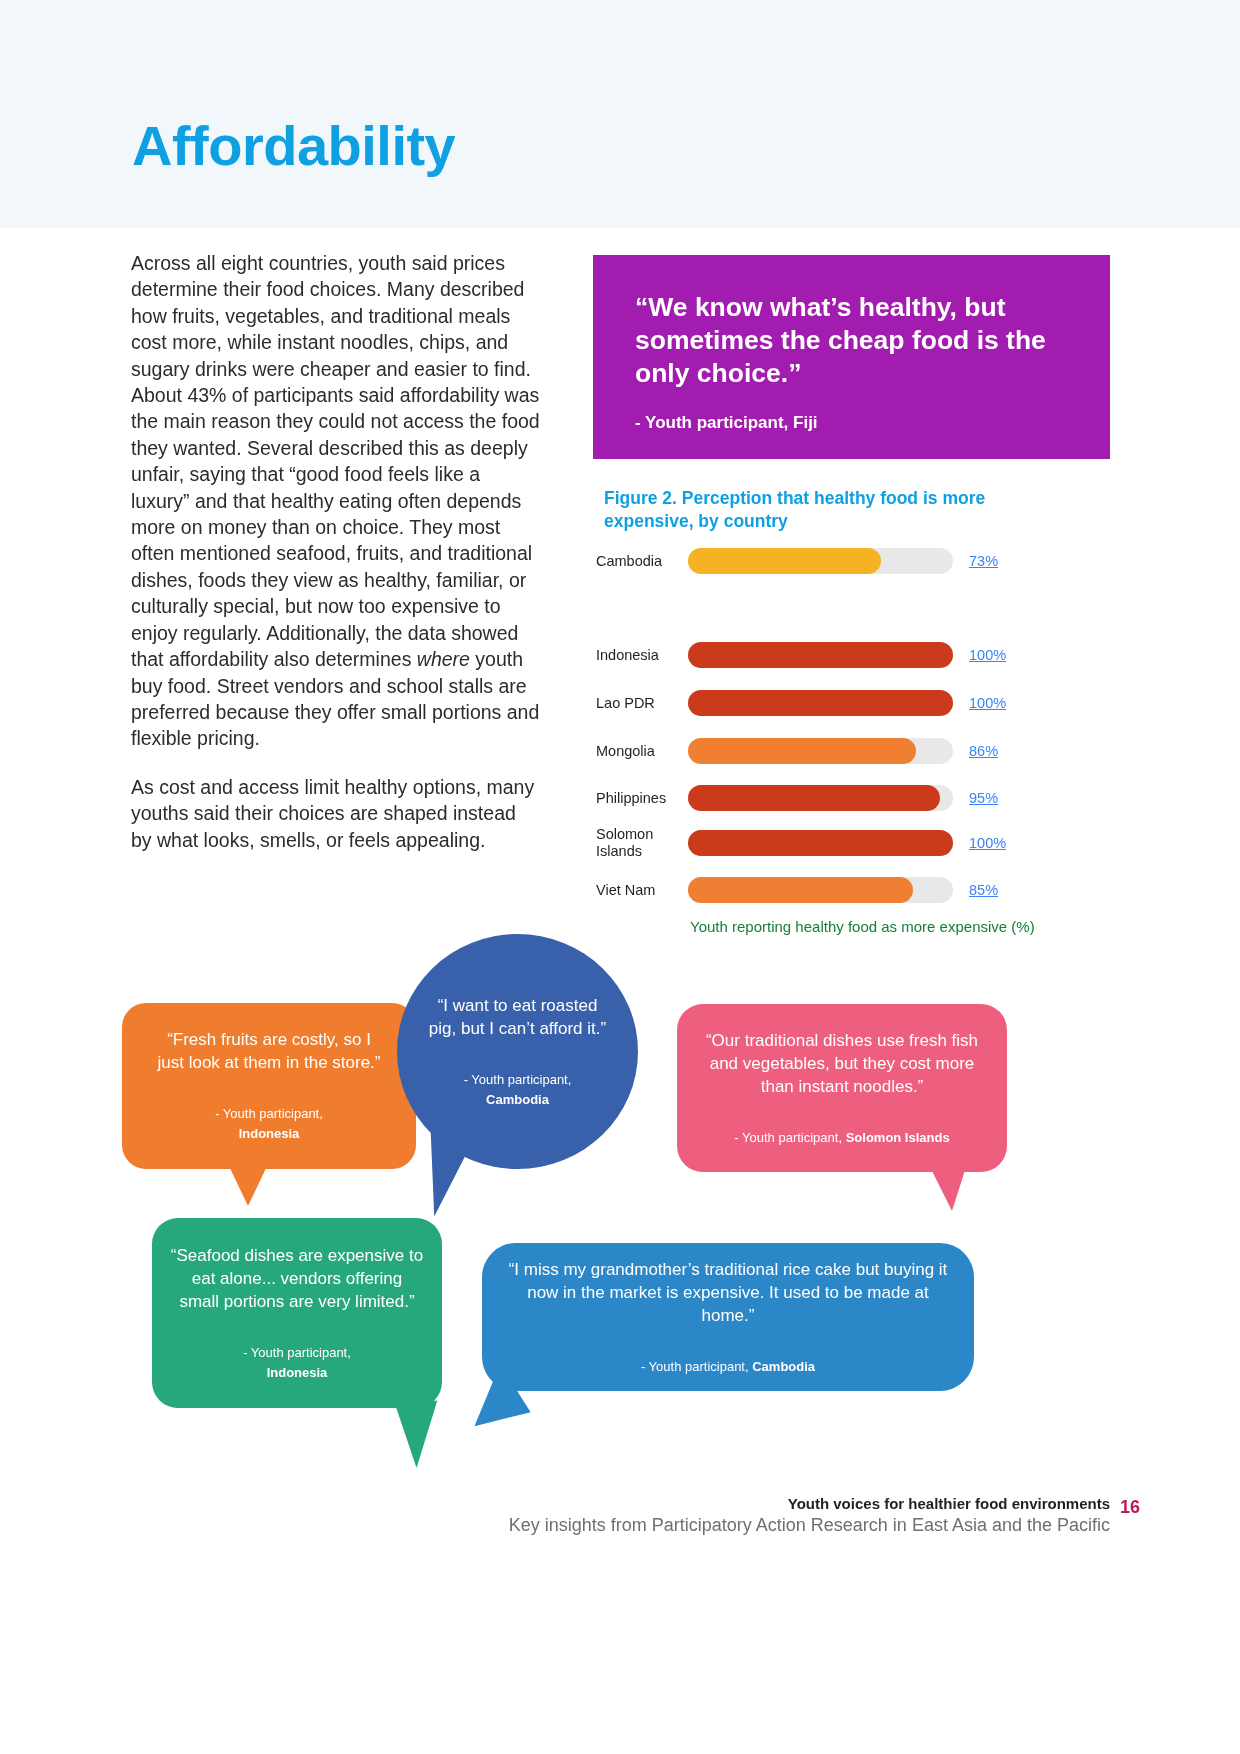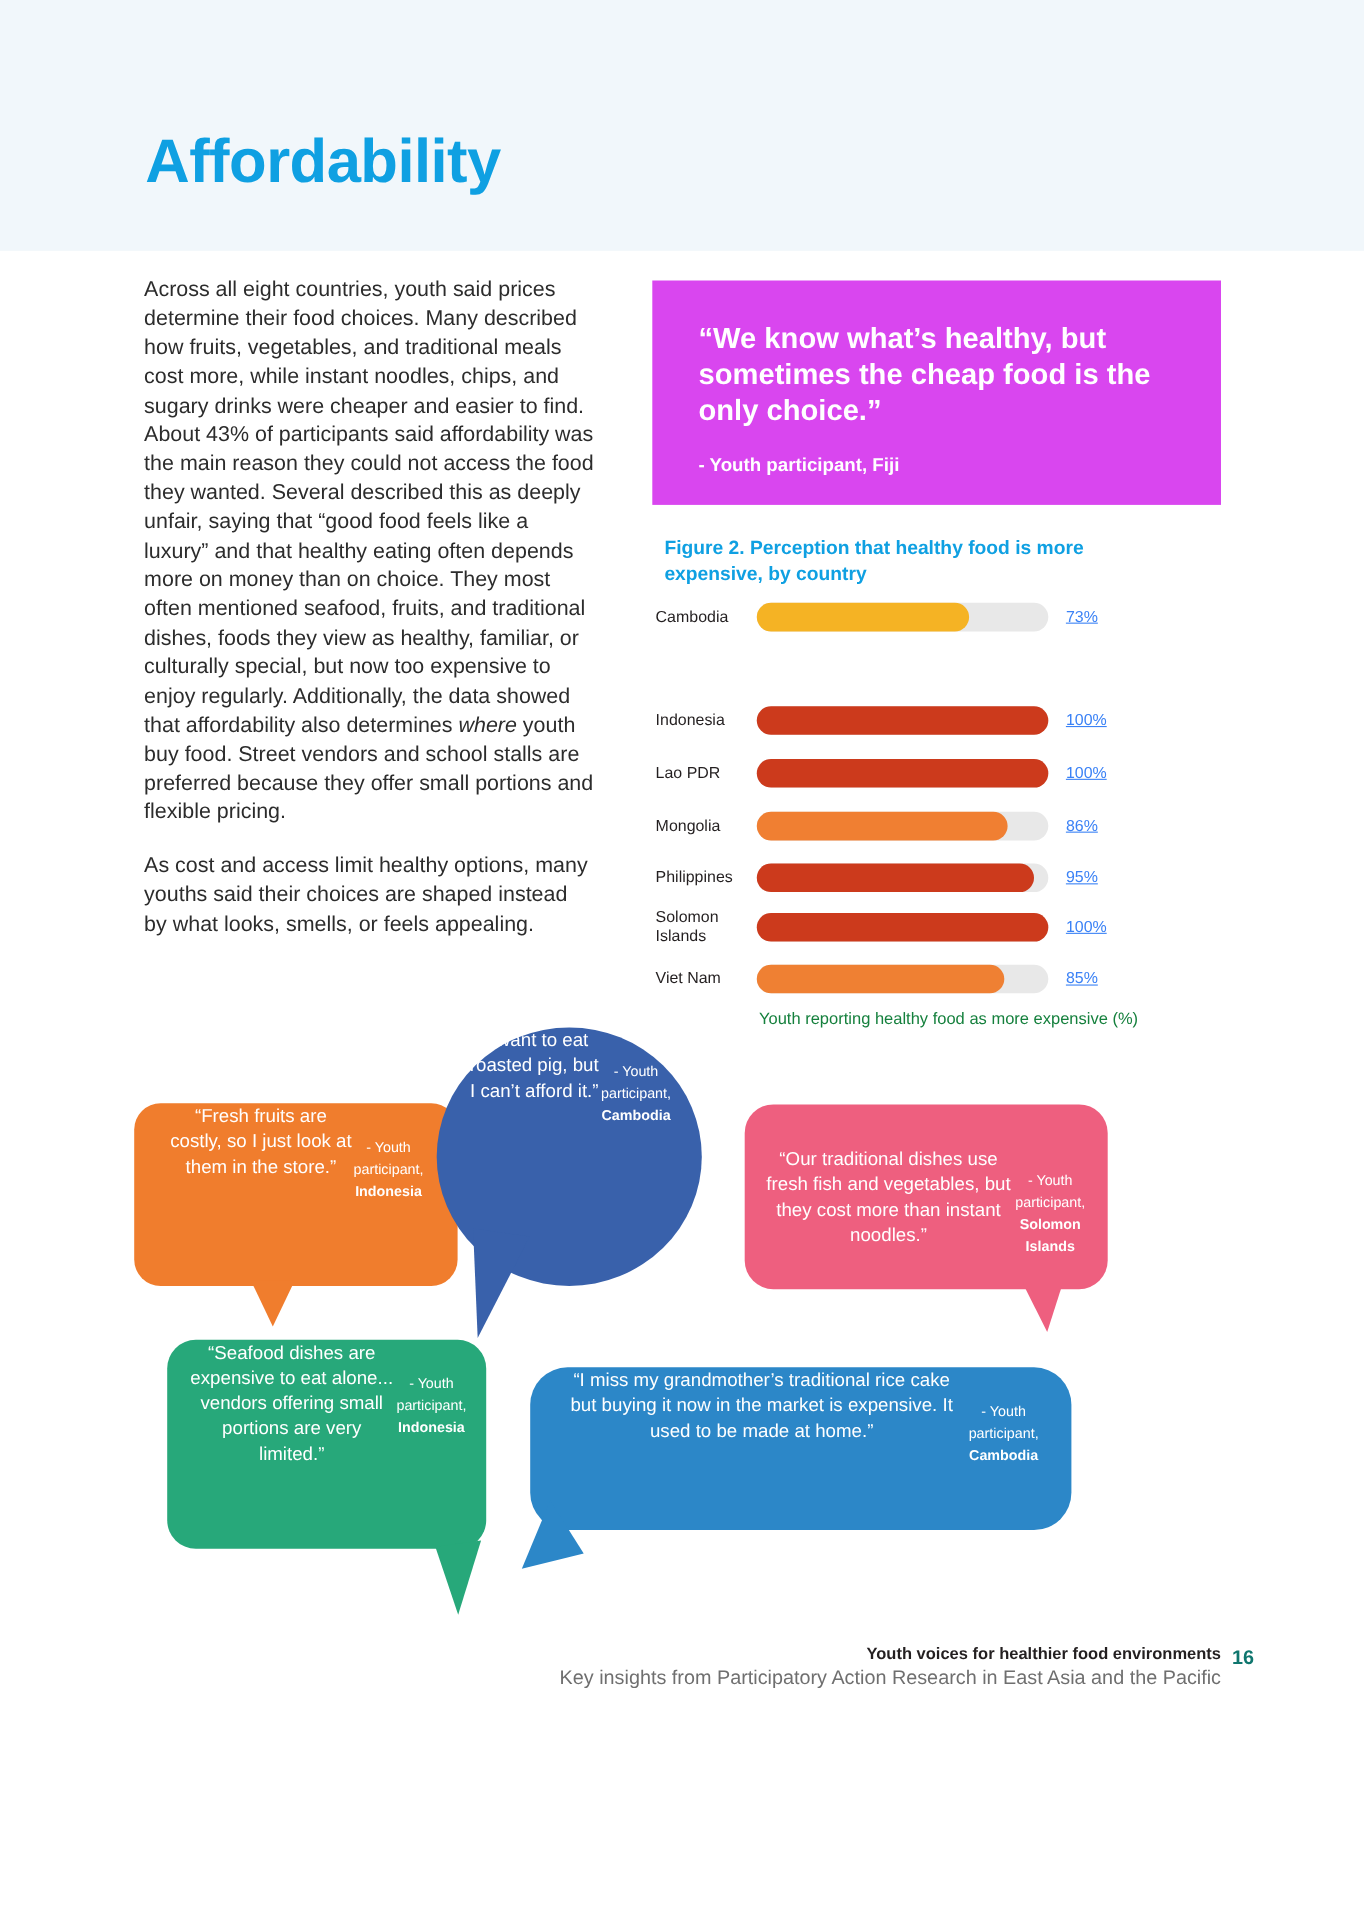--- a/index.html
+++ b/index.html
@@ -26,21 +26,21 @@
   .body-col {
     position: absolute; left: 131px; top: 250px; width: 410px;
     font-size: 19.5px; line-height: 26.4px; color: #2c2c2c;
   }
   .body-col p { margin-bottom: 22px; }
   .body-col em { font-style: italic; }
 
   
   .pullquote {
     position: absolute; left: 593px; top: 255px; width: 517px; height: 204px;
-    background: #d946ef;
+    background: #a21caf;
   }
   .pullquote-text {
     position: absolute; left: 42px; top: 36px; width: 420px;
     color: #ffffff; font-size: 26.5px; font-weight: bold; line-height: 33px;
   }
   .pullquote-attr {
     position: absolute; left: 42px; top: 158px;
     color: #ffffff; font-size: 17px; font-weight: bold;
   }
 
@@ -72,21 +72,21 @@
     margin-left: 16px; font-size: 14.5px; color: #3b82f6; white-space: nowrap; text-decoration: underline;
   }
   .chart-caption {
     position: absolute; left: 690px; top: 918px; width: 380px;
     font-size: 15px; color: #15803d;
   }
 
   
   .bubble {
     position: absolute; color: #ffffff; text-align: center;
-    display: flex; flex-direction: row; justify-content: center;
+    display: flex; flex-direction: column; justify-content: center;
   }
   .bubble .q { font-size: 17px; line-height: 23px; }
   .bubble .a { font-size: 13px; line-height: 20px; margin-top: 30px; }
   .bubble .a b { font-weight: bold; }
 
   
   .bubble-orange {
     left: 122px; top: 1003px; width: 294px; height: 166px;
     background: #f07d2d; border-radius: 24px; padding: 0 31px;
   }
@@ -153,21 +153,21 @@
     position: absolute; right: 130px; bottom: 218px; text-align: right;
   }
   .footer-line1 {
     font-size: 15px; font-weight: bold; color: #231f20;
   }
   .footer-line2 {
     font-size: 18px; color: #6f6f6f; margin-top: 3px;
   }
   .page-number {
     position: absolute; right: 100px; bottom: 236px;
-    font-size: 18px; font-weight: bold; color: #0f766e; margin-left: 39px;
+    font-size: 18px; font-weight: bold; color: #be185d; margin-left: 39px;
   }
 </style>
 </head>
 <body>
 
 <div class="page">
 
   <div class="header-band"></div>
   <div class="page-title">Affordability</div>
 

